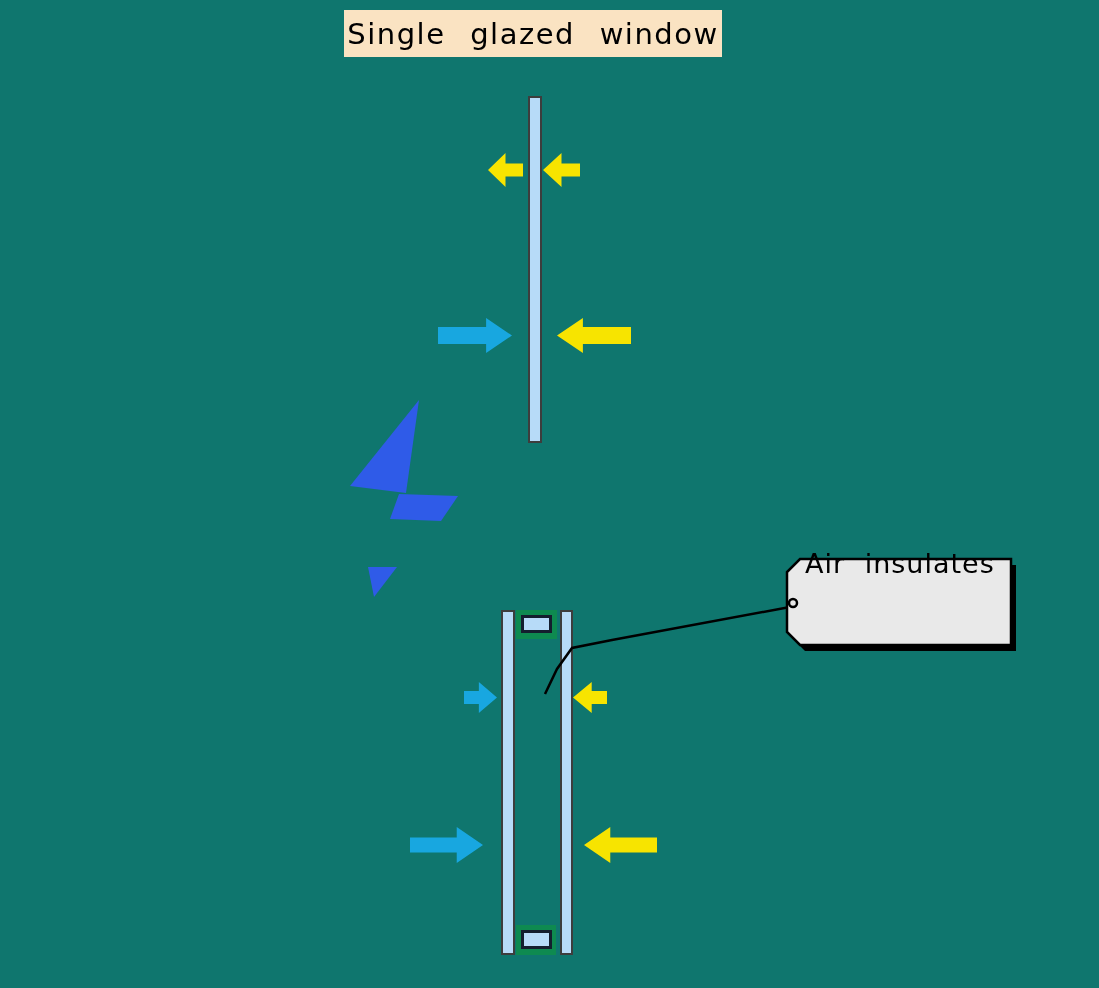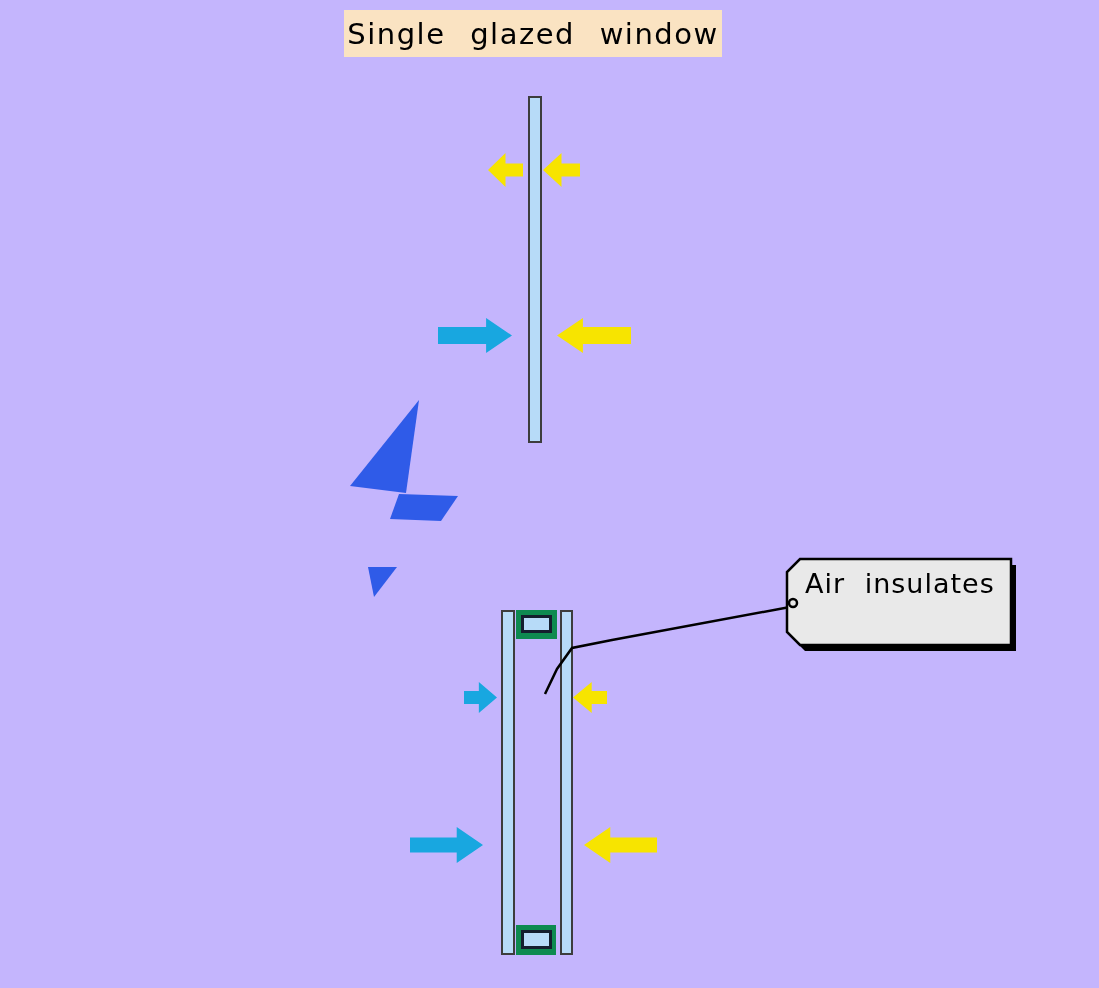--- a/index.html
+++ b/index.html
@@ -1,17 +1,17 @@
 <!DOCTYPE html>
 <html><head>
 <meta charset="utf-8">
 <style>
   html,body { margin:0; padding:0; background:#000; }
   .canvas {
-    position:relative; width:1099px; height:988px; background:#c4b5fd;
+    position:relative; width:1099px; height:988px; background:#0f766e;
     overflow:hidden; font-family:"DejaVu Sans", sans-serif;
   }
   .title-box {
     position:absolute; background:#FAE3C2; color:#000;
     display:flex; align-items:center; justify-content:center;
     font-size:29px; letter-spacing:1.5px; word-spacing:14px;
     overflow:hidden; z-index:3;
   }
   .watermark {
     position:absolute; left:128px; top:-16px;
@@ -30,21 +30,21 @@
     position:absolute; left:5px; top:5px;
     background:#B7DBF8; border:3px solid #141E2E; box-sizing:border-box;
   }
   .arrow { position:absolute; z-index:2; }
   .cyan { background:#18A7E0; }
   .yellow { background:#F7E400; }
   .svg-layer { position:absolute; left:0; top:0; z-index:1; pointer-events:none; }
   .leader-layer { position:absolute; left:0; top:0; z-index:2; pointer-events:none; }
   .tag-svg { position:absolute; left:784px; top:556px; z-index:3; }
   .tag-text {
-    position:absolute; left:805px; top:566px; z-index:4;
+    position:absolute; left:805px; top:546px; z-index:4;
     color:#000; font-size:27px; line-height:35px; letter-spacing:1px;
     word-spacing:10px; white-space:nowrap;
   }
 </style>
 </head>
 <body>
 
 <div class="canvas">
 
   <svg class="svg-layer" width="1099" height="988">

